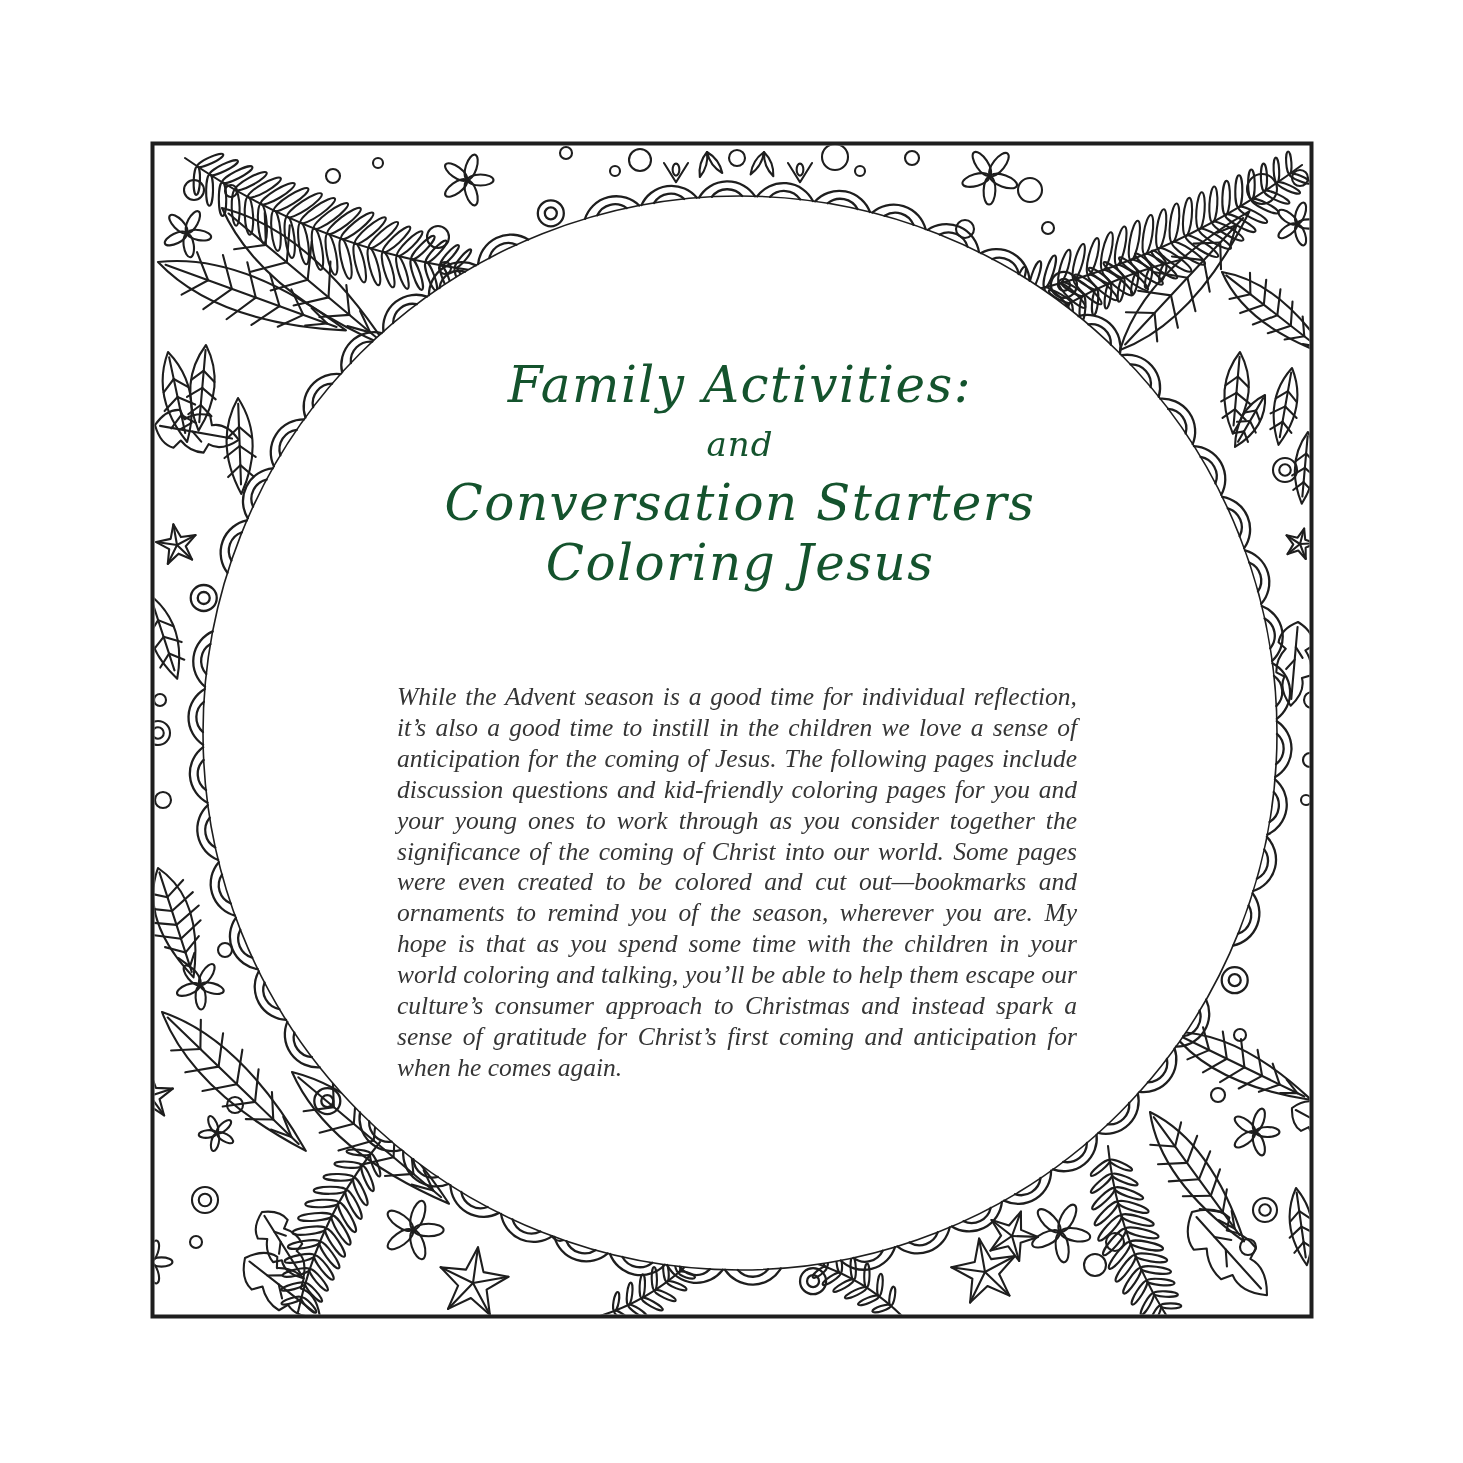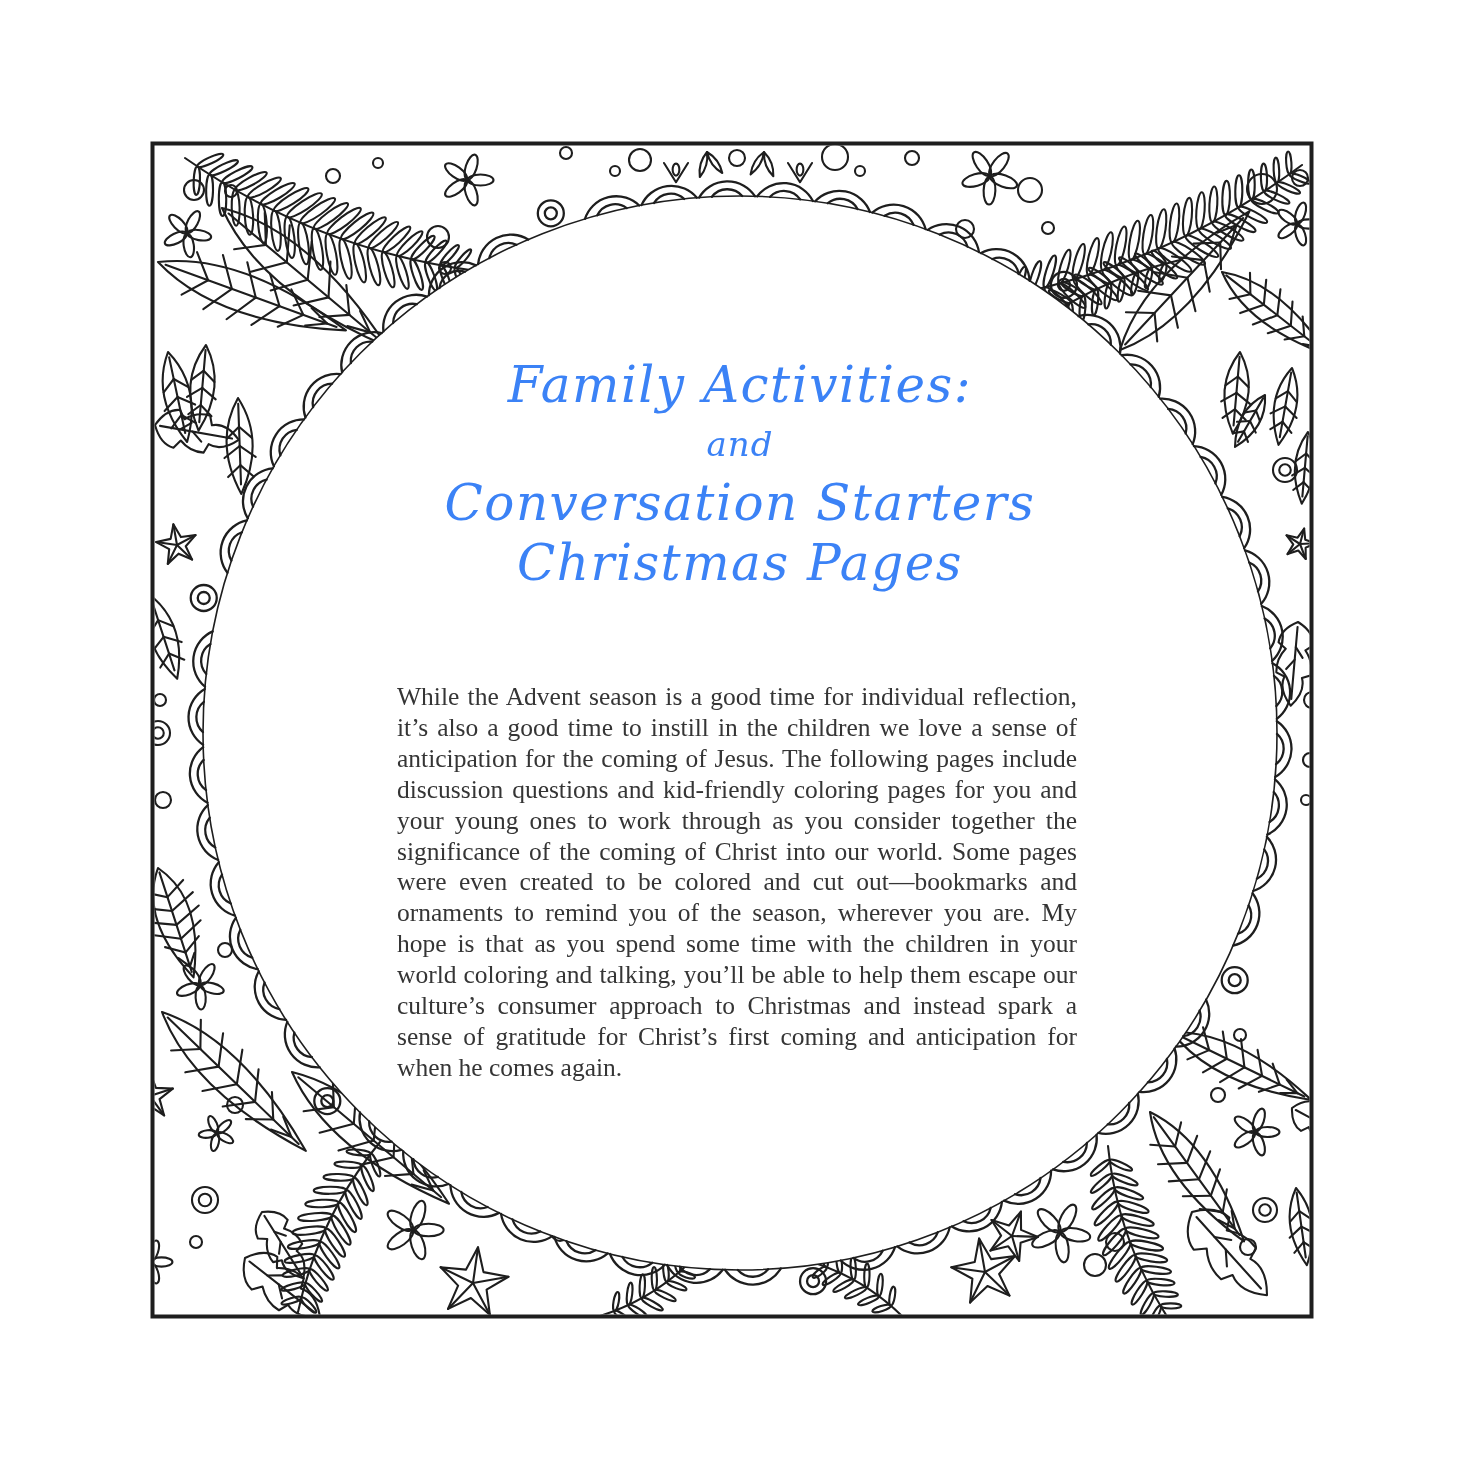--- a/index.html
+++ b/index.html
@@ -8,35 +8,36 @@
     width:1463px;height:1463px;
     background:#ffffff;
     font-family:"Liberation Serif", serif;
     overflow:hidden;
   }
   #art{position:absolute;left:0;top:0;}
   .title-block{
     position:absolute;
     left:340px;top:356px;width:800px;
     text-align:center;
-    color:#3b82f6;
+    color:#14532d;
     font-family:"DejaVu Serif", serif;
     font-style:italic;
   }
   .title-line{font-size:50px;line-height:58px;letter-spacing:1.5px;white-space:nowrap;}
   .title-line.small{font-size:34px;line-height:60px;letter-spacing:1px;}
   .title-line.last{line-height:62px;}
   .body-text{
     position:absolute;
     left:397px;top:682px;width:680px;
     margin:0;
     font-size:25.5px;line-height:30.9px;
     text-align:justify;
     color:#353535;
     font-family:"Liberation Serif", serif;
+    font-style:italic;
   }
 </style>
 </head>
 <body>
 
 <div class="sheet">
 
   <svg id="art" width="1463" height="1463" viewBox="0 0 1463 1463">
       <defs>
         <clipPath id="fc">
@@ -774,18 +775,18 @@
         <path d="M1272.445766444322,663.2109908687731 A32.93469718450169,32.93469718450169 0 0 1 1276.813839690095,718.8613466986101"></path>
         <path d="M1273.9576668149925,675.9192672656569 A19.660087055365462,19.660087055365462 0 0 1 1276.3244601033578,706.072811233964"></path>
       </g>
       <rect x="152.5" y="143.5" width="1159" height="1173" fill="none" stroke="#1e1e1e" stroke-width="4"></rect>
     </svg>
 
   <div class="title-block">
     <div class="title-line">Family Activities:</div>
     <div class="title-line small">and</div>
     <div class="title-line">Conversation Starters</div>
-    <div class="title-line last">Christmas Pages</div>
+    <div class="title-line last">Coloring Jesus</div>
   </div>
 
   <p class="body-text">While the Advent season is a good time for individual reflection, it’s also a good time to instill in the children we love a sense of anticipation for the coming of Jesus. The following pages include discussion questions and kid-friendly coloring pages for you and your young ones to work through as you consider together the significance of the coming of Christ into our world. Some pages were even created to be colored and cut out—bookmarks and ornaments to remind you of the season, wherever you are. My hope is that as you spend some time with the children in your world coloring and talking, you’ll be able to help them escape our culture’s consumer approach to Christmas and instead spark a sense of gratitude for Christ’s first coming and anticipation for when he comes again.</p>
 
 </div>
 
 </body></html>

